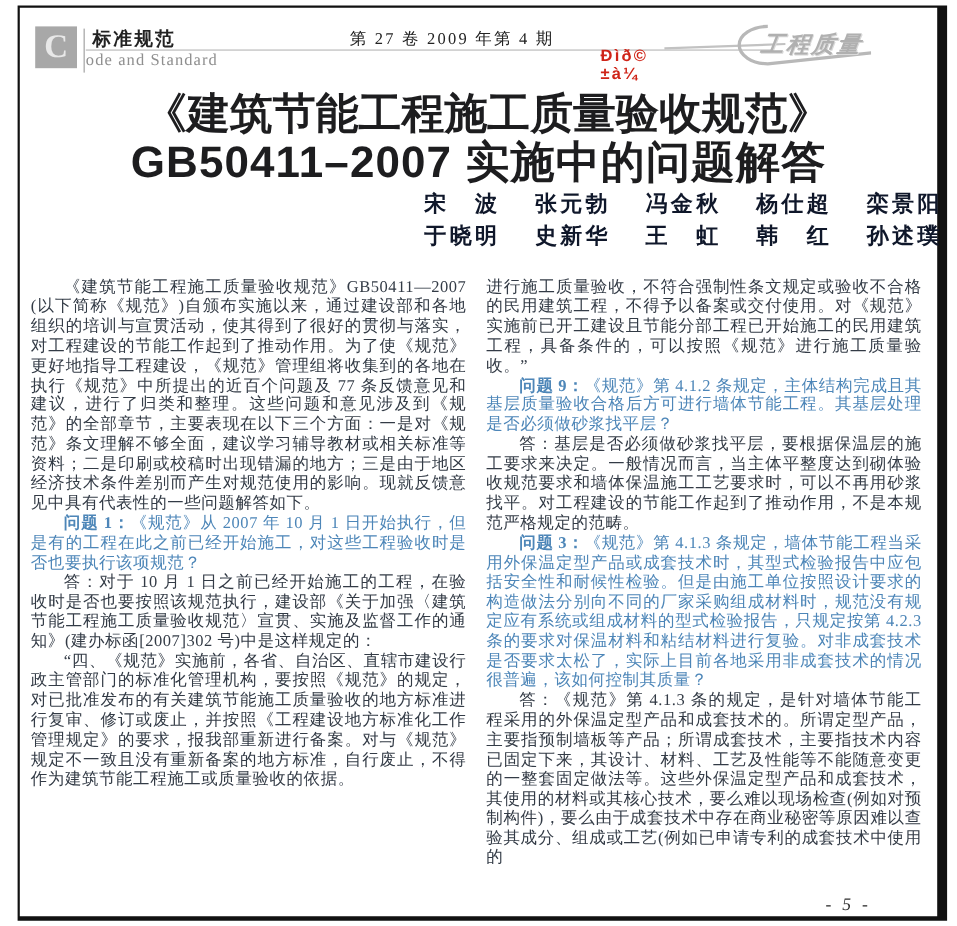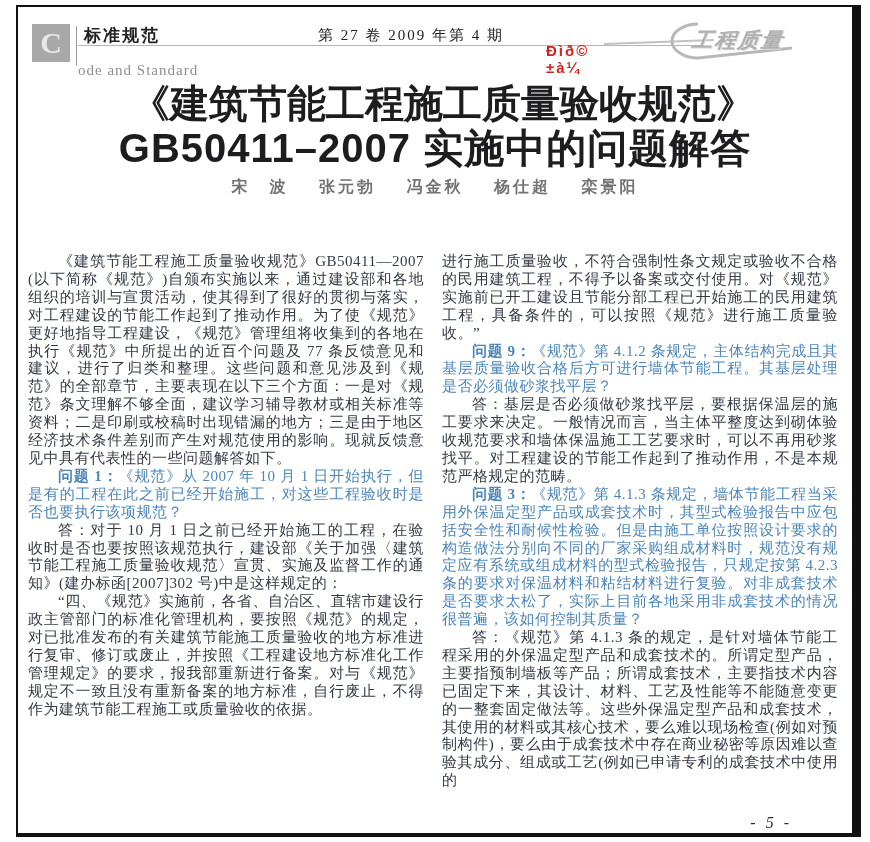--- a/index.html
+++ b/index.html
@@ -13,39 +13,39 @@
            border:2px solid #111111; border-right-width:9px; border-bottom-width:4px; pointer-events:none; }
 
   
   .header { position:absolute; left:28px; top:20px; right:28px; height:52px; }
   .c-logo { position:absolute; left:4px; top:4px; width:38px; height:38px; background:#a8a8a8;
             color:#e8e8e8; font-family:"Liberation Serif",serif; font-size:30px; font-weight:bold;
             text-align:center; line-height:38px; }
   .vrule { position:absolute; left:48px; top:6px; width:1px; height:40px; background:#9a9a9a; }
   .sec-cn { position:absolute; left:56px; top:4px; font-family:"Liberation Sans",sans-serif;
             font-size:17px; font-weight:bold; color:#222; letter-spacing:2px; }
-  .sec-en { position:absolute; left:50px; top:42px; font-size:15px; color:#8f8f8f; letter-spacing:1px; }
+  .sec-en { position:absolute; left:50px; top:27px; font-size:15px; color:#8f8f8f; letter-spacing:1px; }
   .hrule  { position:absolute; left:50px; top:25px; width:625px; height:1px; background:#b5b5b5; }
   .issue  { position:absolute; left:290px; top:6px; font-size:15px; color:#222; letter-spacing:2px; }
   .rednote{ position:absolute; left:518px; top:22px; font-family:"Liberation Sans",sans-serif;
             font-size:15px; font-weight:bold; color:#cf2418; letter-spacing:2px; }
   .jlogo  { position:absolute; right:50px; top:-2px; width:190px; height:48px; }
   .jlogo-text { position:absolute; right:8px; top:8px; font-family:"Liberation Sans",sans-serif;
             font-style:italic; font-weight:bold; font-size:21px; color:#b0b0b0; letter-spacing:2px;
             transform:skewX(-8deg); text-shadow:1px 1px 0 #d9d9d9; }
 
   
   .title { position:absolute; left:0; right:0; top:82px; text-align:center;
            font-family:"Liberation Sans",sans-serif; font-weight:bold; color:#1d1d1f; }
   .title .t1 { font-size:39px; line-height:44px; letter-spacing:0px;padding-left:16px; }
   .title .t2 { font-size:40px; line-height:44px; letter-spacing:1px; }
 
   
-  .authors { position:absolute; left:0; right:0; top:172px; text-align:center;
-             font-family:"Liberation Sans",sans-serif; font-weight:bold; font-size:16px; color:#737373; }
+  .authors { position:absolute; left:0; right:0; top:172px; text-align:right;
+             font-family:"Liberation Sans",sans-serif; font-weight:bold; font-size:20px; color:#0f172a; }
   .authors .arow { line-height:29px; }
   .authors .name { margin:0 13px; letter-spacing:3px; }
   .affil { position:absolute; left:0; right:0; top:229px; text-align:center;
            font-size:13px; color:#3c3c3c; letter-spacing:1px; }
 
   
   .columns { position:absolute; left:28px; right:32px; top:253px; bottom:34px;
              display:flex; gap:18px; }
   .col { flex:1 1 0; font-size:15px; line-height:17.9px; text-align:justify;
          color:#333b46; word-break:break-all; letter-spacing:0.5px; }
@@ -88,20 +88,27 @@
   </div>
 
   <div class="authors">
     <div class="arow">
       <span class="name">宋　波</span>
       <span class="name">张元勃</span>
       <span class="name">冯金秋</span>
       <span class="name">杨仕超</span>
       <span class="name">栾景阳</span>
     </div>
+    <div class="arow">
+      <span class="name">于晓明</span>
+      <span class="name">史新华</span>
+      <span class="name">王　虹</span>
+      <span class="name">韩　红</span>
+      <span class="name">孙述璞</span>
+    </div>
   </div>
 
   <div class="columns">
     <div class="col">
       <p class="para indent">《建筑节能工程施工质量验收规范》GB50411—2007(以下简称《规范》)自颁布实施以来，通过建设部和各地组织的培训与宣贯活动，使其得到了很好的贯彻与落实，对工程建设的节能工作起到了推动作用。为了使《规范》更好地指导工程建设，《规范》管理组将收集到的各地在执行《规范》中所提出的近百个问题及 77 条反馈意见和建议，进行了归类和整理。这些问题和意见涉及到《规范》的全部章节，主要表现在以下三个方面：一是对《规范》条文理解不够全面，建议学习辅导教材或相关标准等资料；二是印刷或校稿时出现错漏的地方；三是由于地区经济技术条件差别而产生对规范使用的影响。现就反馈意见中具有代表性的一些问题解答如下。</p>
       <p class="para indent question"><span class="q-label">问题 1：</span><span>《规范》从 2007 年 10 月 1 日开始执行，但是有的工程在此之前已经开始施工，对这些工程验收时是否也要执行该项规范？</span></p>
       <p class="para indent">答：对于 10 月 1 日之前已经开始施工的工程，在验收时是否也要按照该规范执行，建设部《关于加强〈建筑节能工程施工质量验收规范〉宣贯、实施及监督工作的通知》(建办标函[2007]302 号)中是这样规定的：</p>
       <p class="para indent">“四、《规范》实施前，各省、自治区、直辖市建设行政主管部门的标准化管理机构，要按照《规范》的规定，对已批准发布的有关建筑节能施工质量验收的地方标准进行复审、修订或废止，并按照《工程建设地方标准化工作管理规定》的要求，报我部重新进行备案。对与《规范》规定不一致且没有重新备案的地方标准，自行废止，不得作为建筑节能工程施工或质量验收的依据。</p>
     </div>
     <div class="col">

